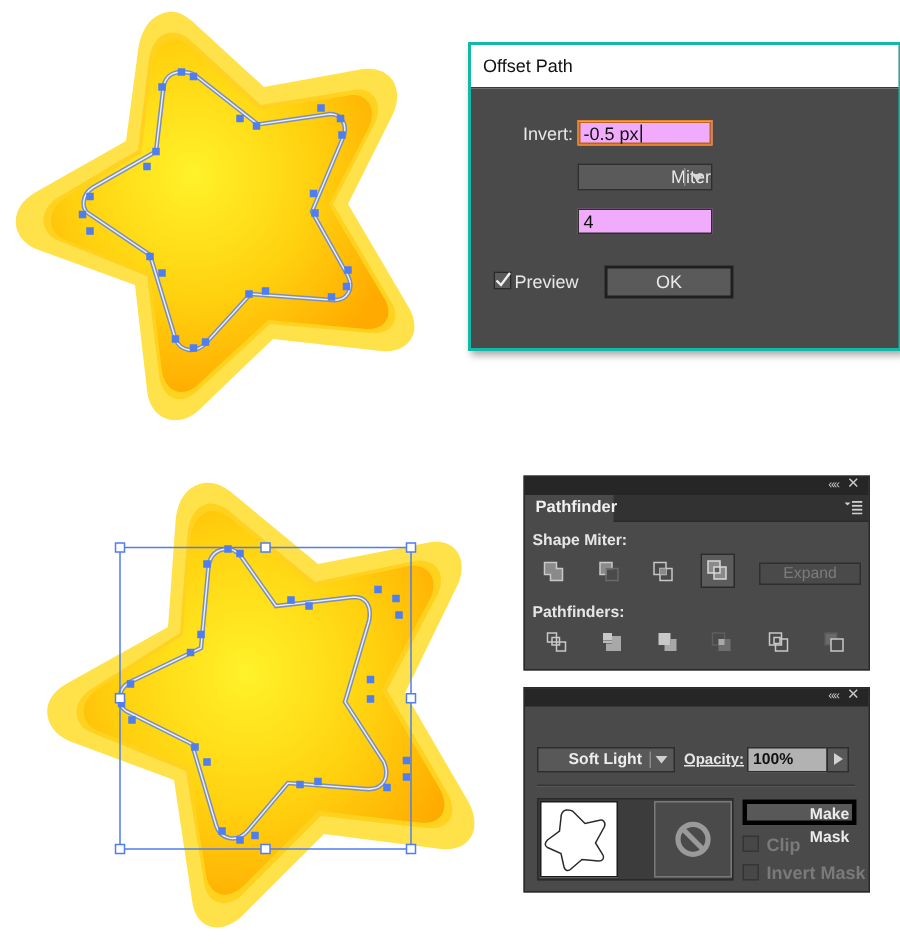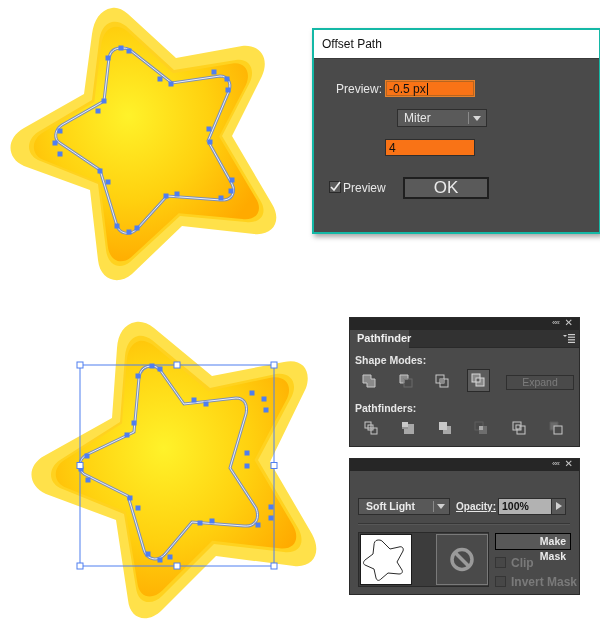--- a/index.html
+++ b/index.html
@@ -5,55 +5,55 @@
   html,body{margin:0;padding:0;}
   body{width:600px;height:630px;background:#ffffff;position:relative;overflow:hidden;font-family:"Liberation Sans","DejaVu Sans",sans-serif;}
   .abs{position:absolute;}
   svg{display:block;}
 
   
   .dialog{left:312px;top:28px;width:285px;height:202px;background:#4a4a4a;box-shadow:2px 3px 5px rgba(0,0,0,0.35);border:2px solid #14b8a6;}
   .dialog-title{position:absolute;left:0;top:0;width:100%;height:28px;background:#ffffff;border-bottom:1px solid #3a3a3a;}
   .dialog-title span{position:absolute;left:8px;top:7px;font-size:12px;color:#111;}
   .dlabel{position:absolute;font-size:12px;color:#e8e8e8;text-align:right;width:120px;}
-  .dinput{position:absolute;height:17px;background:#f97316;border:1px solid #2e2e2e;font-size:12px;color:#111;box-sizing:border-box;padding:1px 3px;line-height:14px;}
+  .dinput{position:absolute;height:17px;background:#f0abfc;border:1px solid #2e2e2e;font-size:12px;color:#111;box-sizing:border-box;padding:1px 3px;line-height:14px;}
   .dinput.focus{border:1px solid #e8812a;box-shadow:0 0 0 1px #b8651f inset;}
   .caret{display:inline-block;width:1px;height:12px;background:#111;vertical-align:-2px;margin-left:1px;}
   .dselect{position:absolute;height:18px;background:#5a5a5a;border:1px solid #2e2e2e;box-sizing:border-box;font-size:12px;color:#e8e8e8;line-height:16px;padding-left:6px;}
   .dselect .sep{position:absolute;right:17px;top:2px;width:1px;height:12px;background:#8a8a8a;}
   .dselect .arrow{position:absolute;right:5px;top:6px;width:0;height:0;border-left:4px solid transparent;border-right:4px solid transparent;border-top:5px solid #d8d8d8;}
-  .dbtn{position:absolute;height:22px;box-sizing:border-box;background:#5a5a5a;border:1px solid #2c2c2c;color:#eaeaea;font-size:17px;text-align:center;line-height:20px;}
+  .dbtn{position:absolute;height:22px;box-sizing:border-box;background:#5a5a5a;border:1px solid #2c2c2c;color:#eaeaea;font-size:12px;text-align:center;line-height:20px;}
   .dbtn.default{border:2px solid #1f1f1f;line-height:18px;}
   .chk{position:absolute;width:12px;height:12px;}
   .chklabel{position:absolute;font-size:12px;color:#e8e8e8;}
 
   
   .panel{left:349px;width:231px;background:#4a4a4a;border:1px solid #2a2a2a;box-sizing:border-box;}
   .panel-top{position:absolute;left:0;top:0;width:100%;height:12px;background:#262626;}
   .panel-top .collapse{position:absolute;right:20px;top:0px;font-size:8px;color:#c8c8c8;letter-spacing:-1px;}
   .panel-top .close{position:absolute;right:6px;top:-1px;font-size:10px;color:#c8c8c8;}
   .tabrow{position:absolute;left:0;top:12px;width:100%;height:17px;background:#323232;border-bottom:1px solid #2a2a2a;}
   .tab{position:absolute;left:0;top:0;height:18px;background:#4a4a4a;color:#f0f0f0;font-size:11px;font-weight:bold;line-height:17px;padding:0 7px;box-sizing:border-box;}
   .menu-icon{position:absolute;right:4px;top:4px;width:12px;height:9px;}
   .plabel{position:absolute;font-size:10.5px;font-weight:bold;color:#e6e6e6;}
   .picon{position:absolute;width:20px;height:20px;}
   .picon.active{background:#5c5c5c;border:1px solid #2a2a2a;box-sizing:border-box;width:23px;height:23px;}
   .expand{position:absolute;height:15px;background:#4a4a4a;border:1px solid #2f2f2f;box-sizing:border-box;color:#7c7c7c;font-size:10.5px;text-align:center;line-height:13px;}
 
-  .tselect{position:absolute;height:17px;background:#585858;border:1px solid #2d2d2d;box-sizing:border-box;font-size:10.5px;color:#ececec;line-height:15px;padding-left:7px;font-weight:bold;}
+  .tselect{position:absolute;height:17px;background:#585858;border:1px solid #2d2d2d;box-sizing:border-box;font-size:10.5px;color:#ececec;line-height:15px;padding-left:20px;font-weight:bold;}
   .tselect .sep{position:absolute;right:15px;top:2px;width:1px;height:11px;background:#8a8a8a;}
   .tselect .arrow{position:absolute;right:4px;top:5px;width:0;height:0;border-left:4px solid transparent;border-right:4px solid transparent;border-top:5px solid #d0d0d0;}
   .tinput{position:absolute;height:17px;background:#b2b2b2;border:1px solid #2d2d2d;box-sizing:border-box;font-size:10.5px;color:#111;padding-left:3px;line-height:15px;font-weight:bold;}
   .tstep{position:absolute;height:17px;width:15px;background:#585858;border:1px solid #2d2d2d;box-sizing:border-box;}
   .tstep .tri{position:absolute;left:4px;top:3px;width:0;height:0;border-top:4px solid transparent;border-bottom:4px solid transparent;border-left:6px solid #d0d0d0;}
   .hr{position:absolute;height:1px;background:#363636;border-bottom:1px solid #575757;}
   .thumbbox{position:absolute;background:#3c3c3c;border:1px solid #2a2a2a;box-sizing:border-box;}
   .thumb{position:absolute;background:#ffffff;border:1px solid #1b1b1b;box-sizing:border-box;}
   .maskthumb{position:absolute;border:1px solid #7a7a7a;box-sizing:border-box;background:#4a4a4a;}
-  .tbtn{position:absolute;height:17px;background:#585858;border:1px solid #000000;box-sizing:border-box;color:#ececec;font-size:10.5px;font-weight:bold;text-align:center;line-height:15px;padding-left:40px;}
+  .tbtn{position:absolute;height:17px;background:#585858;border:3px solid #000000;box-sizing:border-box;color:#ececec;font-size:10.5px;font-weight:bold;text-align:center;line-height:15px;padding-left:40px;}
   .tchk{position:absolute;width:11px;height:11px;border:1px solid #353535;background:#474747;box-sizing:border-box;}
   .tchklabel{position:absolute;font-size:12px;color:#7a7a7a;font-weight:bold;}
 </style>
 </head>
 <body>
 
 <div class="abs" style="left:0;top:0;width:300px;height:300px;">
   <svg width="300" height="300" viewBox="0 0 300 300">
     <defs>
       <radialGradient id="innerGradA" cx="0.42" cy="0.38" r="0.65">
@@ -99,24 +99,24 @@
         <rect x="101.5" y="98.5" width="5" height="5"></rect>
       </g>
   </svg>
 </div>
 
 <div class="abs dialog">
   <div class="dialog-title">
     <span>Offset Path</span>
   </div>
 
-  <div class="dlabel" style="left:-52px;top:52px;">Preview:</div>
+  <div class="dlabel" style="left:-52px;top:52px;">Invert:</div>
   <div class="dinput focus" style="left:71px;top:50px;width:90px;"><span>-0.5 px</span><span class="caret"></span></div>
 
-  <div class="dselect" style="left:83px;top:79px;width:90px;">
+  <div class="dselect" style="left:71px;top:79px;width:90px;text-align:right;">
     <span>Miter</span>
     <span class="sep"></span>
     <span class="arrow"></span>
   </div>
 
   <div class="dinput" style="left:71px;top:109px;width:90px;"><span>4</span></div>
 
   <div class="chk" style="left:15px;top:151px;">
     <svg width="12" height="12" viewBox="0 0 12 12">
       <rect x="0.5" y="0.5" width="11" height="11" fill="#5a5a5a" stroke="#2a2a2a"></rect>
@@ -193,21 +193,21 @@
     <div class="tab" style="width:59px;">Pathfinder</div>
     <svg class="menu-icon" viewBox="0 0 12 9">
       <path d="M0 1 L4 1 L2 3 Z" fill="#cfcfcf"></path>
       <rect x="5" y="0" width="7" height="1.2" fill="#cfcfcf"></rect>
       <rect x="5" y="2.6" width="7" height="1.2" fill="#cfcfcf"></rect>
       <rect x="5" y="5.2" width="7" height="1.2" fill="#cfcfcf"></rect>
       <rect x="5" y="7.8" width="7" height="1.2" fill="#cfcfcf"></rect>
     </svg>
   </div>
 
-  <div class="plabel" style="left:5px;top:36px;">Shape Modes:</div>
+  <div class="plabel" style="left:5px;top:36px;">Shape Miter:</div>
 
   <div class="picon" style="left:10px;top:54px;">
     <svg width="20" height="20" viewBox="0 0 20 20">
       <path d="M3 3 H11 V7 H15 V15 H7 V11 H3 Z" fill="#8a8a8a" stroke="#c8c8c8" stroke-width="1"></path>
     </svg>
   </div>
   <div class="picon" style="left:47px;top:54px;">
     <svg width="20" height="20" viewBox="0 0 20 20">
       <path d="M3 3 H11 V7 H7 V11 H3 Z" fill="#8a8a8a" stroke="#c8c8c8" stroke-width="1"></path>
       <rect x="7" y="7" width="8" height="8" fill="none" stroke="#6a6a6a" stroke-width="1"></rect>

